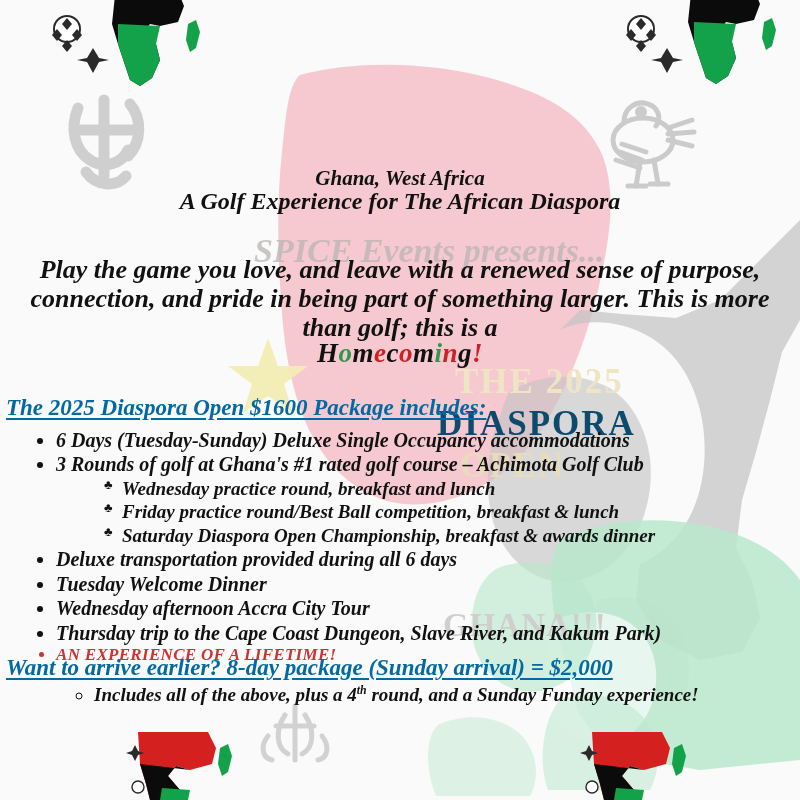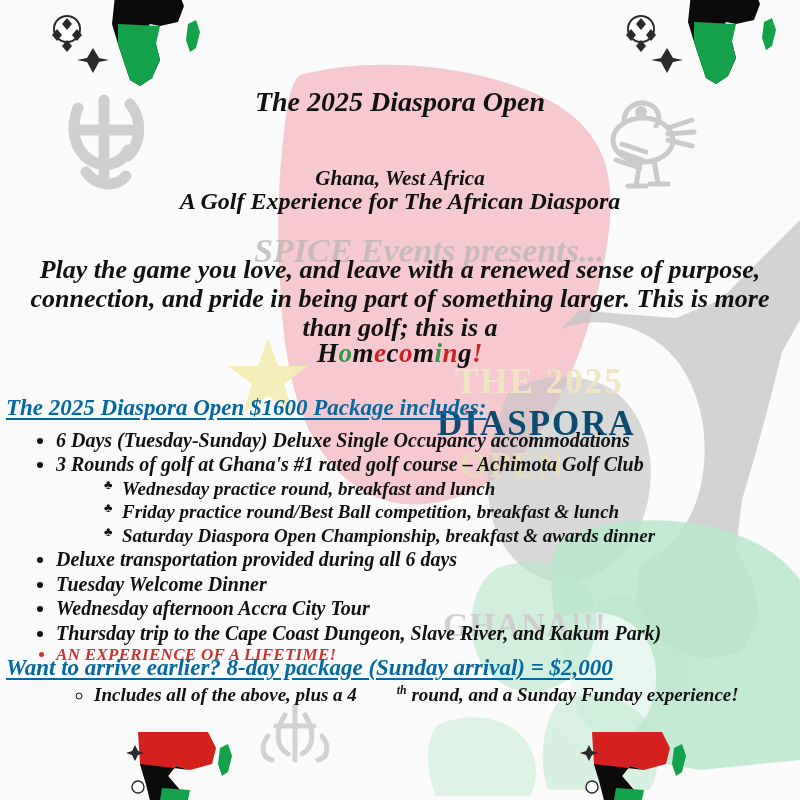--- a/index.html
+++ b/index.html
@@ -173,21 +173,21 @@
     padding: 0 0 0 64px;
     list-style: circle;
     width: 760px;
   }
   ul.lvl3 > li {
     font-size: 19px;
     font-weight: bold;
     font-style: italic;
     color: #111111;
   }
-  sup { font-size: .62em; padding-left: 40px; }
+  sup { font-size: .62em; }
 </style>
 </head>
 <body>
 
 <div id="poster">
 
   <div class="bg">
 
     <svg width="800" height="800" viewBox="0 0 800 800">
 
@@ -343,21 +343,20 @@
     <div class="wm wm-spice">SPICE Events presents...</div>
     <div class="wm wm-the2025">THE 2025</div>
     <div class="wm wm-diaspora">DIASPORA</div>
     <div class="wm wm-ghana">GHANA!!!</div>
     <div class="wm wm-open">OPEN</div>
   </div>
 
   <div class="fg">
 
 
-    <div class="line t-sub1">The 2025 Diaspora Open</div>
     <div class="line t-sub3">Ghana, West Africa</div>
     <div class="line t-sub4">A Golf Experience for The African Diaspora</div>
 
     <div class="para">Play the game you love, and leave with a renewed sense of purpose, connection, and pride in being part of something larger. This is more than golf; this is a</div>
 
     <div class="homecoming">
       <span style="color:#111111">H</span><span style="color:#2e9948">o</span><span style="color:#111111">m</span><span style="color:#cc2222">e</span><span style="color:#111111">c</span><span style="color:#cc2222">o</span><span style="color:#111111">m</span><span style="color:#2e9948">i</span><span style="color:#cc2222">n</span><span style="color:#111111">g</span><span style="color:#cc2222">!</span>
     </div>
 
     <div class="head-line head-pkg">The 2025 Diaspora Open $1600 Package includes:</div>

